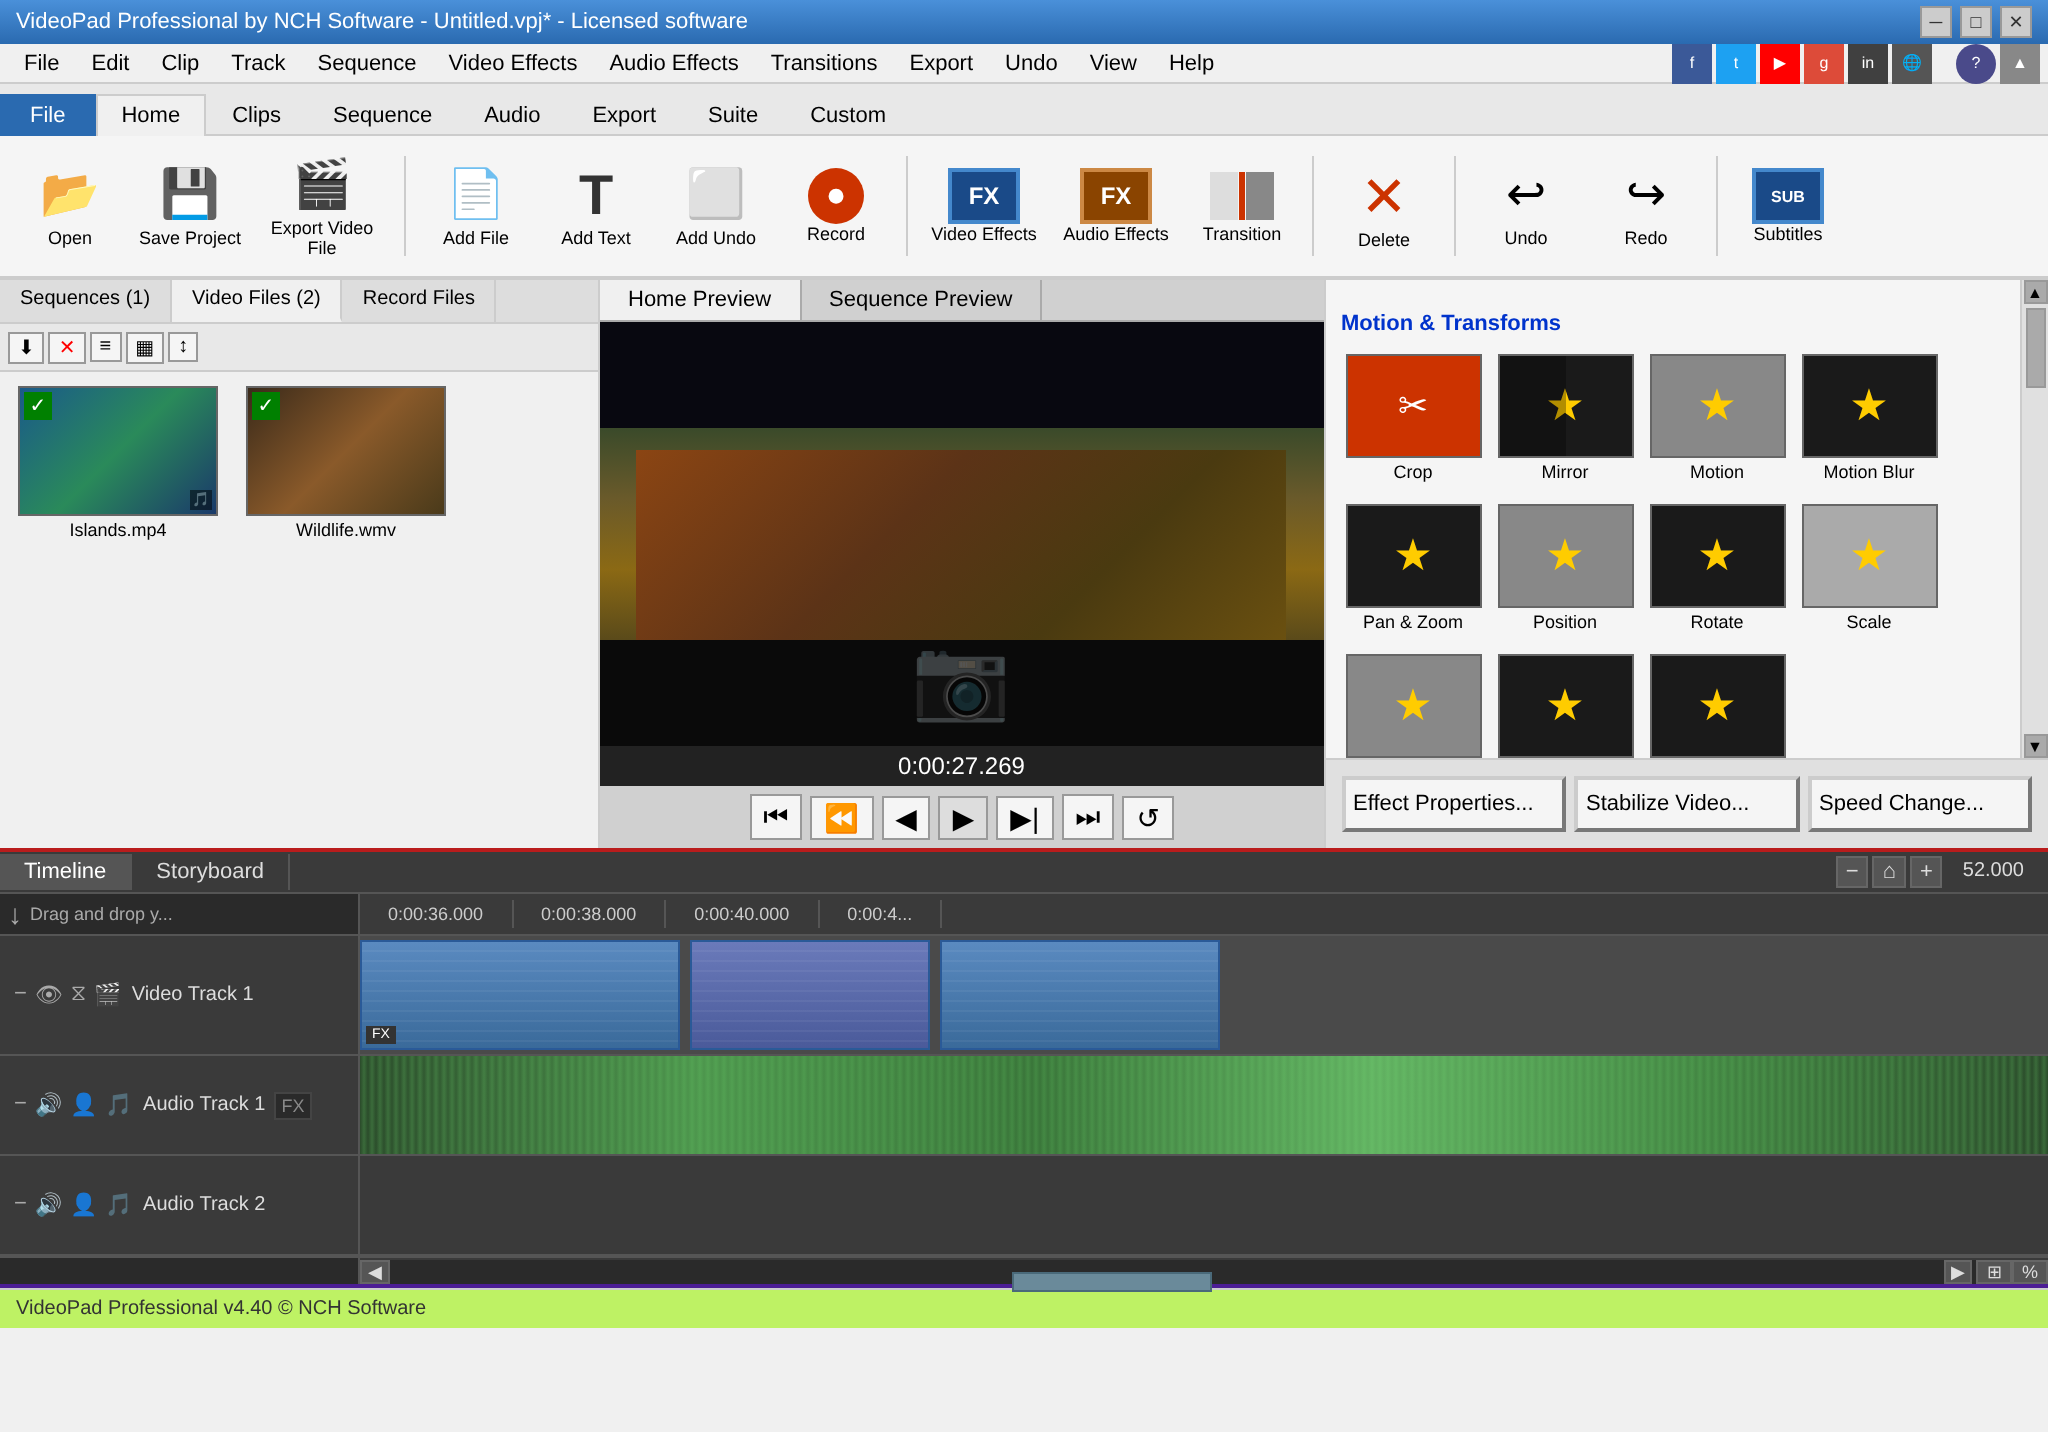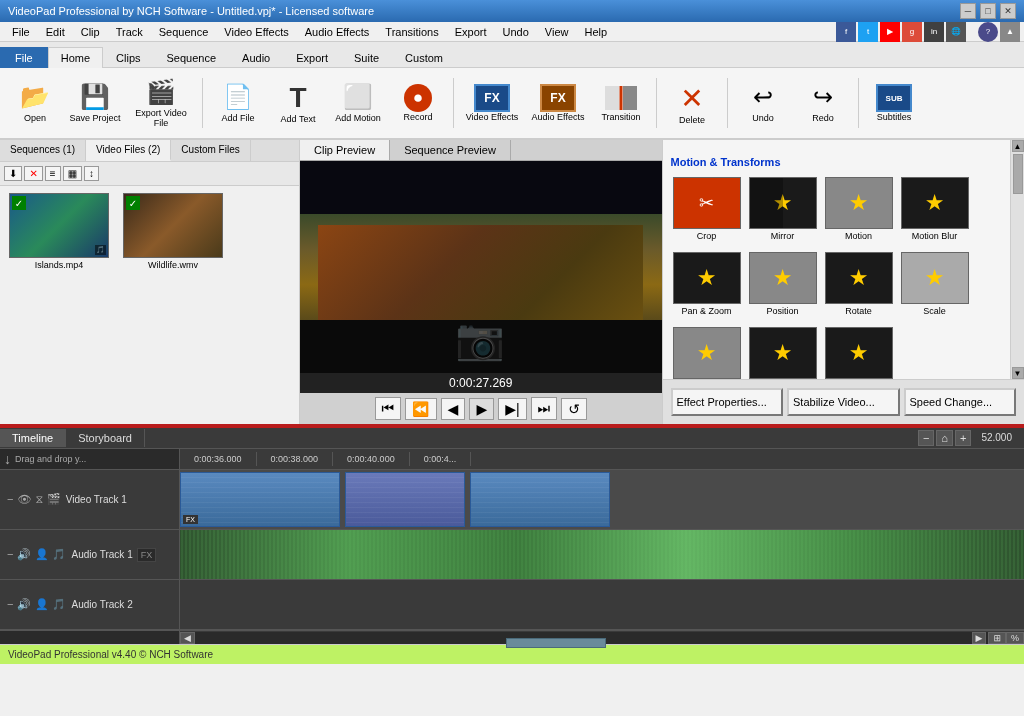--- a/index.html
+++ b/index.html
@@ -60,21 +60,21 @@
     .effect-item { width: 72px; display: flex; flex-direction: column; align-items: center; cursor: pointer; padding: 2px; border: 1px solid transparent; }
     .effect-thumb { width: 68px; height: 52px; background: #333; border: 1px solid #666; display: flex; align-items: center; justify-content: center; overflow: hidden; position: relative; }
     .effect-name { font-size: 9px; text-align: center; margin-top: 2px; line-height: 1.2; }
     .effects-bottom { display: flex; gap: 4px; padding: 8px; background: #e0e0e0; border-top: 1px solid #ccc; }
     .effects-bottom button { flex: 1; padding: 6px 4px; font-size: 11px; cursor: pointer; background: #f5f5f5; border: 2px outset #ccc; }
 
     
     .status-bar { height: 20px; background: #bef264; border-top: 1px solid #ccc; display: flex; align-items: center; padding: 0 8px; font-size: 10px; color: #333; }
 
     
-    .timeline-area { height: 220px; background: #4c1d95; border-top: 4px solid #b91c1c; display: flex; flex-direction: column; }
+    .timeline-area { height: 220px; background: #4c1d95; border-top: 2px solid #b91c1c; display: flex; flex-direction: column; }
     .timeline-tab { padding: 3px 12px; cursor: pointer; font-size: 11px; color: #ddd; border-right: 1px solid #555; }
     .timeline-tab.active { background: #555; color: white; }
     .ruler-mark { padding: 0 18px; border-right: 1px solid #555; white-space: nowrap; }
     .track-row { display: flex; height: 60px; border-bottom: 1px solid #555; }
     .track-label { width: 180px; background: #3a3a3a; display: flex; align-items: center; padding: 4px 6px; gap: 4px; color: #ddd; font-size: 10px; border-right: 1px solid #555; flex-shrink: 0; }
     .track-label-icons { display: flex; gap: 2px; }
     .track-icon-btn { font-size: 11px; cursor: pointer; color: #aaa; padding: 1px; }
     .track-content { flex: 1; background: #4a4a4a; position: relative; overflow: hidden; }
     .track-clip { position: absolute; top: 2px; bottom: 2px; background: linear-gradient(to bottom, #6a9fd8, #4a7ab8); border: 1px solid #2a5a98; display: flex; align-items: center; overflow: hidden; }
     .fx-badge { position: absolute; bottom: 2px; left: 2px; background: #333; color: white; font-size: 7px; padding: 1px 3px; }
@@ -163,21 +163,21 @@
     <span>Add File</span>
   </div>
 
   <div class="toolbar-btn">
     <div style="font-size:28px; font-weight:bold; color:#333;">T</div>
     <span>Add Text</span>
   </div>
 
   <div class="toolbar-btn">
     <div class="icon">⬜</div>
-    <span>Add Motion</span>
+    <span>Add Undo</span>
   </div>
 
   <div class="toolbar-btn">
     <div style="width:28px;height:28px;background:#cc3300;border-radius:50%;display:flex;align-items:center;justify-content:center;color:white;font-size:16px;">⏺</div>
     <span>Record</span>
   </div>
   <div class="toolbar-sep"></div>
 
   <div class="toolbar-btn" style="width:64px;">
     <div style="width:36px;height:28px;background:#1a4a88;border:2px solid #4488cc;display:flex;align-items:center;justify-content:center;color:white;font-size:12px;font-weight:bold;">FX</div>
@@ -224,21 +224,21 @@
   </div>
 </div>
 
 <div style="display:flex; height:284px;">
 
   <div class="left-panel">
 
     <div class="panel-tabs">
       <div class="panel-tab">Sequences (1)</div>
       <div class="panel-tab active">Video Files (2)</div>
-      <div class="panel-tab">Custom Files</div>
+      <div class="panel-tab">Record Files</div>
     </div>
 
     <div class="file-list-toolbar">
       <button>⬇</button>
       <button style="color:red;">✕</button>
       <button>≡</button>
       <button>▦</button>
       <button>↕</button>
     </div>
 
@@ -258,21 +258,21 @@
           <div style="width:100%;height:100%;background:linear-gradient(135deg,#3a2a1a,#8a5a2a,#4a3a1a);"></div>
           <div class="file-check">✓</div>
         </div>
         <div class="file-name">Wildlife.wmv</div>
       </div>
     </div>
   </div>
 
   <div class="preview-area" style="width:210px;">
     <div class="preview-tabs">
-      <div class="preview-tab active">Clip Preview</div>
+      <div class="preview-tab active">Home Preview</div>
       <div class="preview-tab">Sequence Preview</div>
     </div>
     <div class="preview-screen">
 
       <div style="width:100%;height:100%;background:#111;position:relative;">
         <div style="position:absolute;top:0;left:0;right:0;height:30%;background:#080810;"></div>
         <div style="position:absolute;top:25%;left:0;right:0;height:50%;background:linear-gradient(to bottom,#3a4a2a,#6a5a2a,#8B6914,#5a4a1a);"></div>
 
         <div style="position:absolute;top:30%;left:5%;width:90%;height:45%;overflow:hidden;">
           <div style="width:100%;height:100%;background:linear-gradient(135deg,#8B4513 0%,#5c3317 40%,#4a3a10 70%,#6a5010 100%);"></div>

